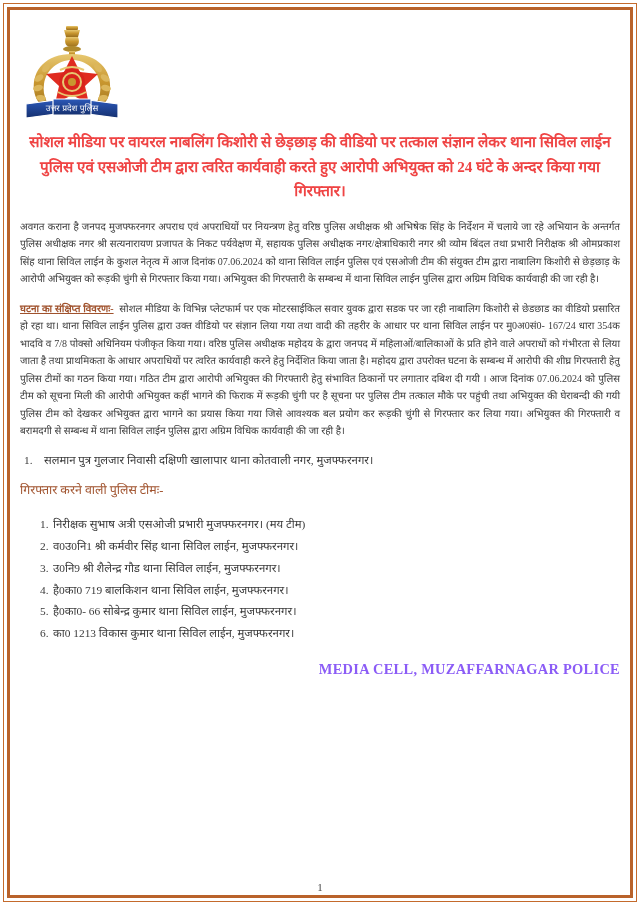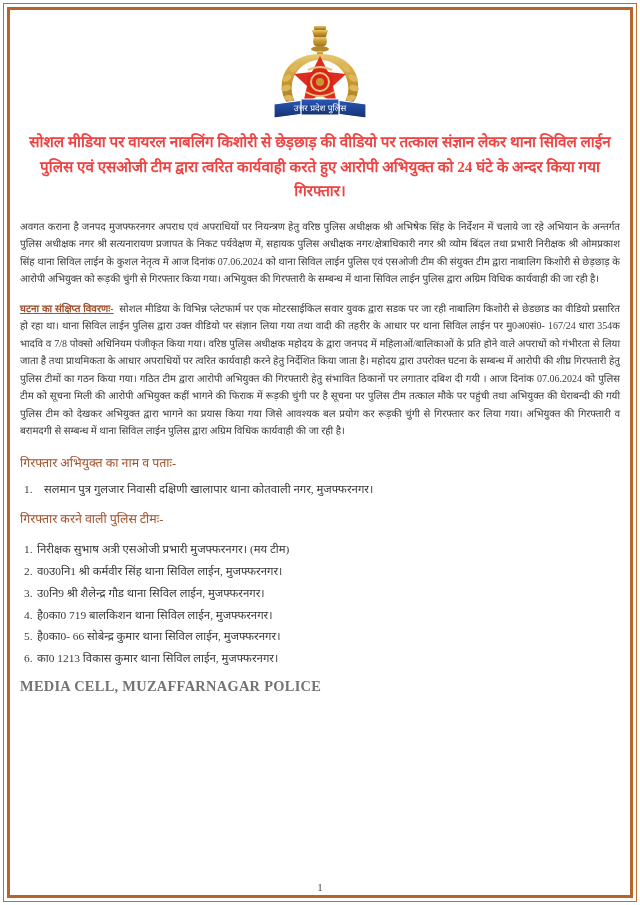--- a/index.html
+++ b/index.html
@@ -52,21 +52,20 @@
     top: 12px;
     right: 14px;
     bottom: 12px;
     box-sizing: border-box;
     padding: 2px 6px 0 6px;
     overflow: hidden;
   }
 
   
   .emblem-wrap {
-    text-align: center;
     margin: 6px 0 2px 0;
   }
   .emblem {
     display: inline-block;
     width: 104px;
     height: 108px;
     vertical-align: top;
   }
 
   
@@ -113,21 +112,21 @@
 
   
   .section-head {
     color: #a0522d;
     font-size: 12.4px;
     font-weight: normal;
     margin: 14px 0 9px 0;
     font-family: "Liberation Serif", "DejaVu Serif", serif;
   }
   .section-head.tight {
-    margin: 10px 0 12px 0;
+    margin: 10px 0 0 0;
   }
 
   
   ol.accused-list {
     list-style: none;
     margin: 0 0 4px 0;
     padding: 0 0 0 4px;
     counter-reset: acc;
   }
   ol.accused-list li {
@@ -139,41 +138,41 @@
   }
   ol.accused-list li::before {
     content: counter(acc) ".";
     display: inline-block;
     width: 20px;
   }
 
   
   ol.team-list {
     list-style: none;
-    margin: 0;
+    margin: 16px;
     padding: 0 0 0 4px;
     counter-reset: team;
     font-family: Liberation Serif, serif;
   }
   ol.team-list li {
     color: #3a3a3a;
     font-size: 11.4px;
     line-height: 1.92;
     counter-increment: team;
   }
   ol.team-list li::before {
     content: counter(team) ".";
     display: inline-block;
     width: 13px;
   }
 
   
   .media-cell {
-    text-align: left;
-    color: #737373;
+    text-align: right;
+    color: #8b5cf6;
     font-weight: bold;
     font-size: 14.4px;
     letter-spacing: 0.3px;
     margin: 8px 0 0 0;
     font-family: "Liberation Serif", "DejaVu Serif", serif;
   }
   .page-number {
     position: absolute;
     left: 0;
     right: 0;
@@ -251,21 +250,20 @@
       </svg>
     </div>
 
 
     <div class="headline">सोशल मीडिया पर वायरल नाबलिंग किशोरी से छेड़छाड़ की वीडियो पर तत्काल संज्ञान लेकर थाना सिविल लाईन पुलिस एवं एसओजी टीम द्वारा त्वरित कार्यवाही करते हुए आरोपी अभियुक्त को 24 घंटे के अन्दर किया गया गिरफ्तार।</div>
 
     <p class="para para-lead">अवगत कराना है जनपद मुजफ्फरनगर अपराध एवं अपराधियों पर नियन्त्रण हेतु वरिष्ठ पुलिस अधीक्षक श्री अभिषेक सिंह के निर्देशन में चलाये जा रहे अभियान के अन्तर्गत पुलिस अधीक्षक नगर श्री सत्यनारायण प्रजापत के निकट पर्यवेक्षण में, सहायक पुलिस अधीक्षक नगर/क्षेत्राधिकारी नगर श्री व्योम बिंदल तथा प्रभारी निरीक्षक श्री ओमप्रकाश सिंह थाना सिविल लाईन के कुशल नेतृत्व में आज दिनांक 07.06.2024 को थाना सिविल लाईन पुलिस एवं एसओजी टीम की संयुक्त टीम द्वारा नाबालिग किशोरी से छेड़छाड़ के आरोपी अभियुक्त को रूड़की चुंगी से गिरफ्तार किया गया। अभियुक्त की गिरफ्तारी के सम्बन्ध में थाना सिविल लाईन पुलिस द्वारा अग्रिम विधिक कार्यवाही की जा रही है।</p>
 
     <p class="para"><span class="inline-head">घटना का संक्षिप्त विवरणः-</span>&nbsp;&nbsp;<span>सोशल मीडिया के विभिन्न प्लेटफार्म पर एक मोटरसाईकिल सवार युवक द्वारा सडक पर जा रही नाबालिग किशोरी से छेडछाड का वीडियो प्रसारित हो रहा था। थाना सिविल लाईन पुलिस द्वारा उक्त वीडियो पर संज्ञान लिया गया तथा वादी की तहरीर के आधार पर थाना सिविल लाईन पर मु0अ0सं0- 167/24 धारा 354क भादवि व 7/8 पोक्सो अधिनियम पंजीकृत किया गया। वरिष्ठ पुलिस अधीक्षक महोदय के द्वारा जनपद में महिलाओं/बालिकाओं के प्रति होने वाले अपराधों को गंभीरता से लिया जाता है तथा प्राथमिकता के आधार अपराधियों पर त्वरित कार्यवाही करने हेतु निर्देशित किया जाता है। महोदय द्वारा उपरोक्त घटना के सम्बन्ध में आरोपी की शीघ्र गिरफ्तारी हेतु पुलिस टीमों का गठन किया गया। गठित टीम द्वारा आरोपी अभियुक्त की गिरफ्तारी हेतु संभावित ठिकानों पर लगातार दबिश दी गयी । आज दिनांक 07.06.2024 को पुलिस टीम को सूचना मिली की आरोपी अभियुक्त कहीं भागने की फिराक में रूड़की चुंगी पर है सूचना पर पुलिस टीम तत्काल मौके पर पहुंची तथा अभियुक्त की घेराबन्दी की गयी पुलिस टीम को देखकर अभियुक्त द्वारा भागने का प्रयास किया गया जिसे आवश्यक बल प्रयोग कर रूड़की चुंगी से गिरफ्तार कर लिया गया। अभियुक्त की गिरफ्तारी व बरामदगी से सम्बन्ध में थाना सिविल लाईन पुलिस द्वारा अग्रिम विधिक कार्यवाही की जा रही है।</span></p>
 
-    <div class="section-head">गिरफ्तार अभियुक्त का नाम व पताः-</div>
     <ol class="accused-list">
       <li><span>सलमान पुत्र गुलजार निवासी दक्षिणी खालापार थाना कोतवाली नगर, मुजफ्फरनगर।</span></li>
     </ol>
 
     <div class="section-head tight">गिरफ्तार करने वाली पुलिस टीमः-</div>
     <ol class="team-list">
       <li><span>निरीक्षक सुभाष अत्री एसओजी प्रभारी मुजफ्फरनगर। (मय टीम)</span></li>
       <li><span>व0उ0नि1 श्री कर्मवीर सिंह थाना सिविल लाईन, मुजफ्फरनगर।</span></li>
       <li><span>उ0नि9 श्री शैलेन्द्र गौड थाना सिविल लाईन, मुजफ्फरनगर।</span></li>
       <li><span>है0का0 719 बालकिशन थाना सिविल लाईन, मुजफ्फरनगर।</span></li>

